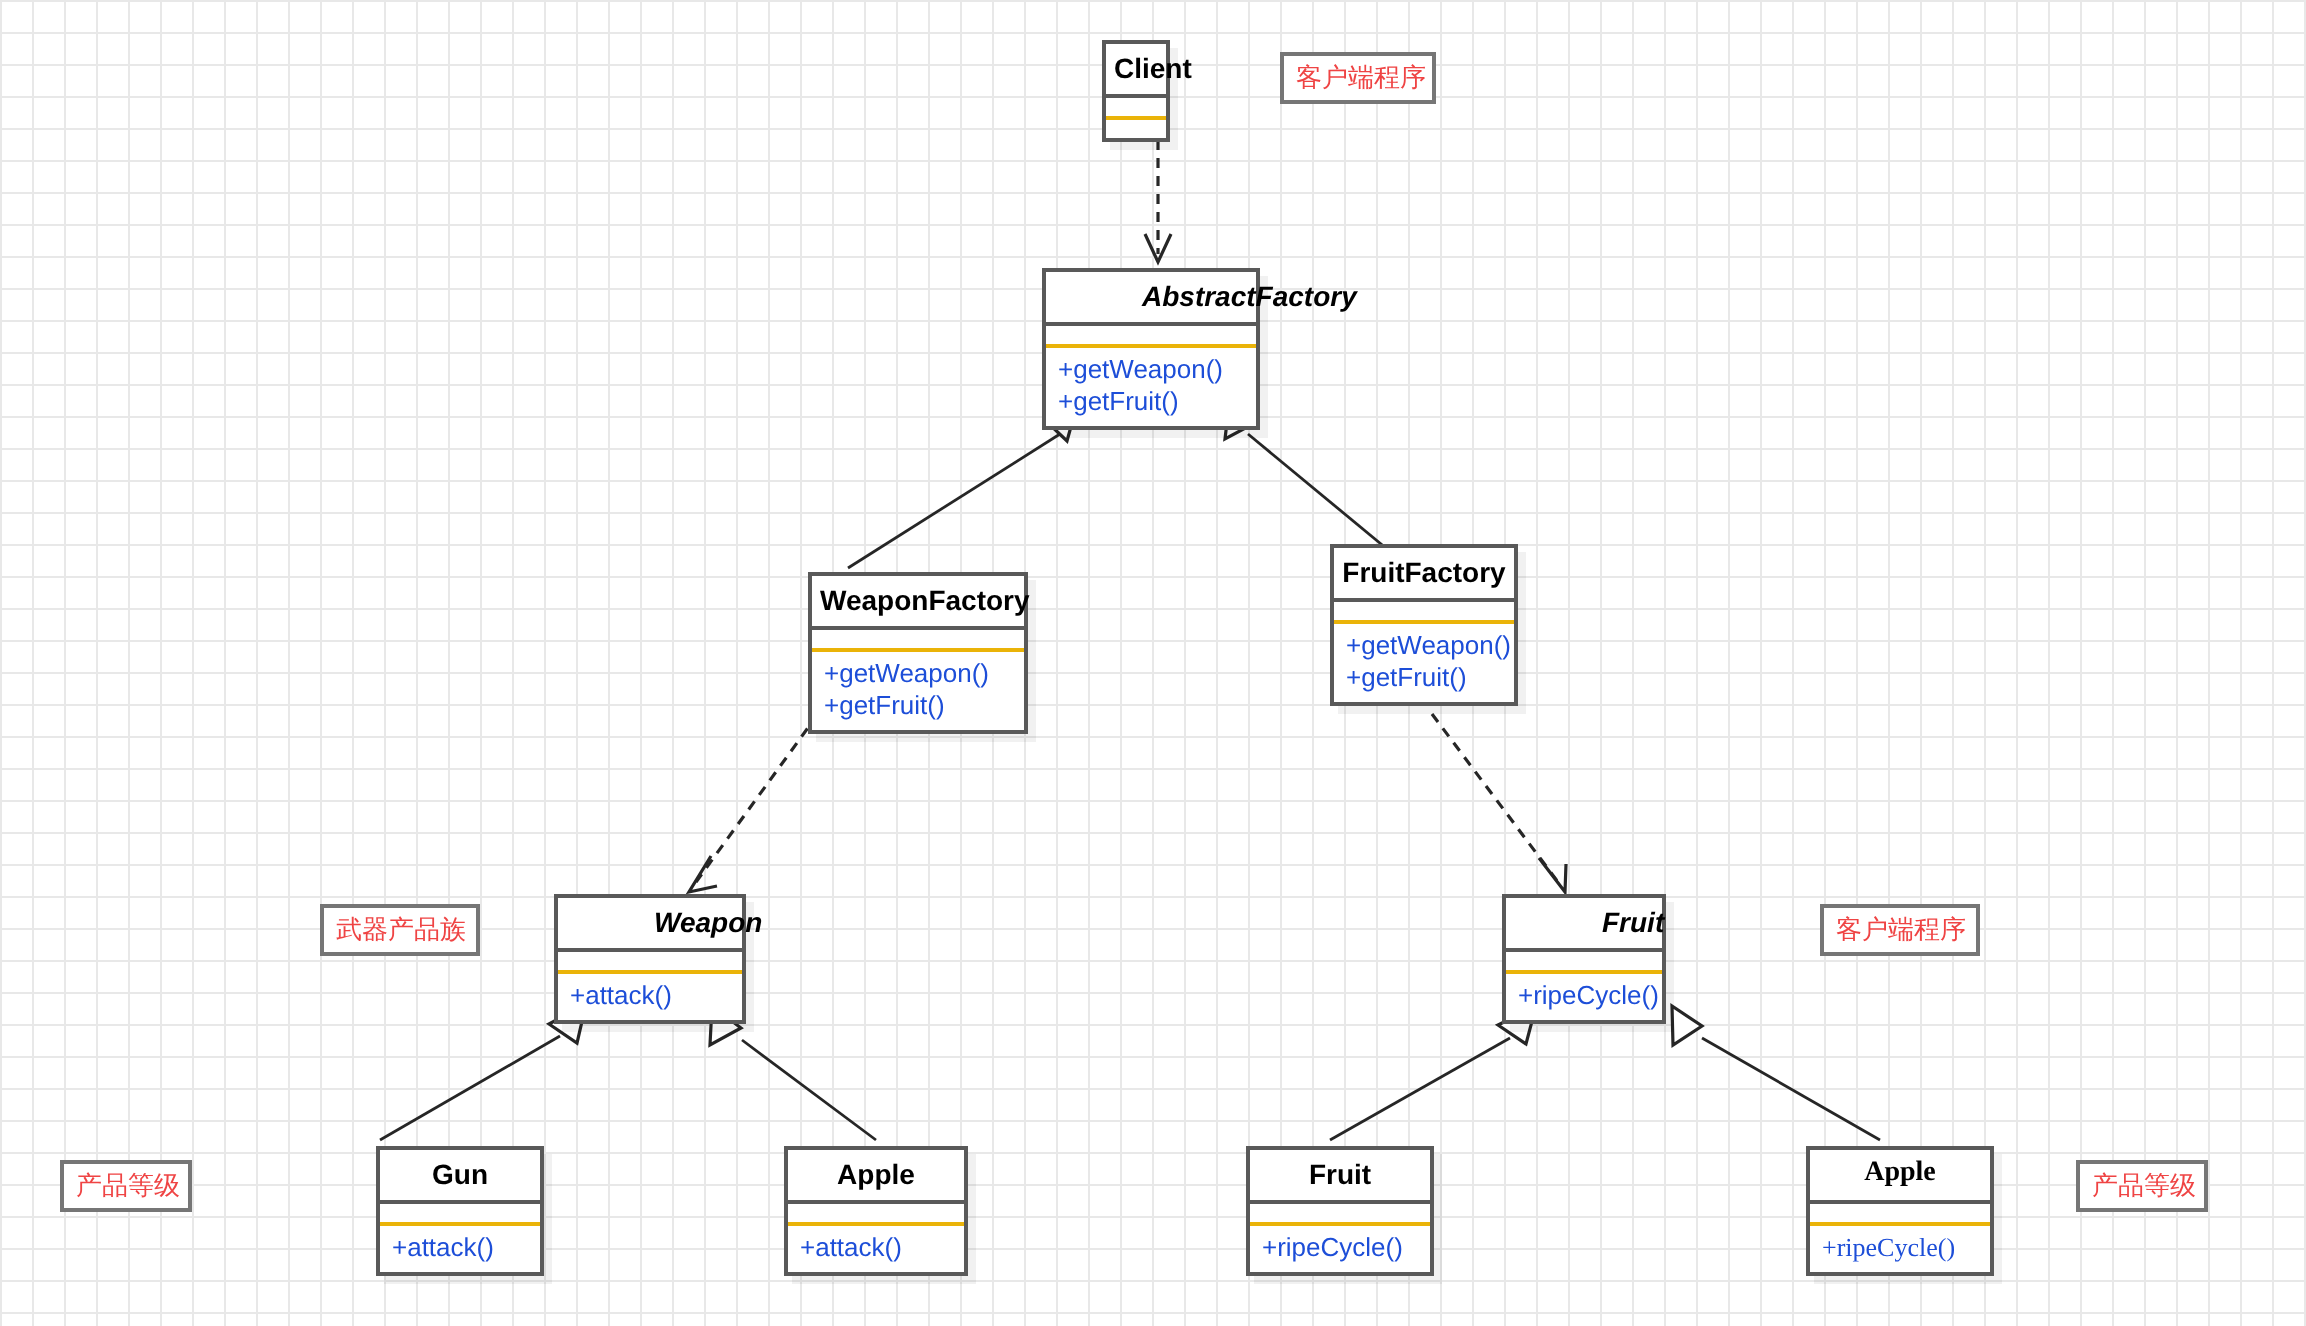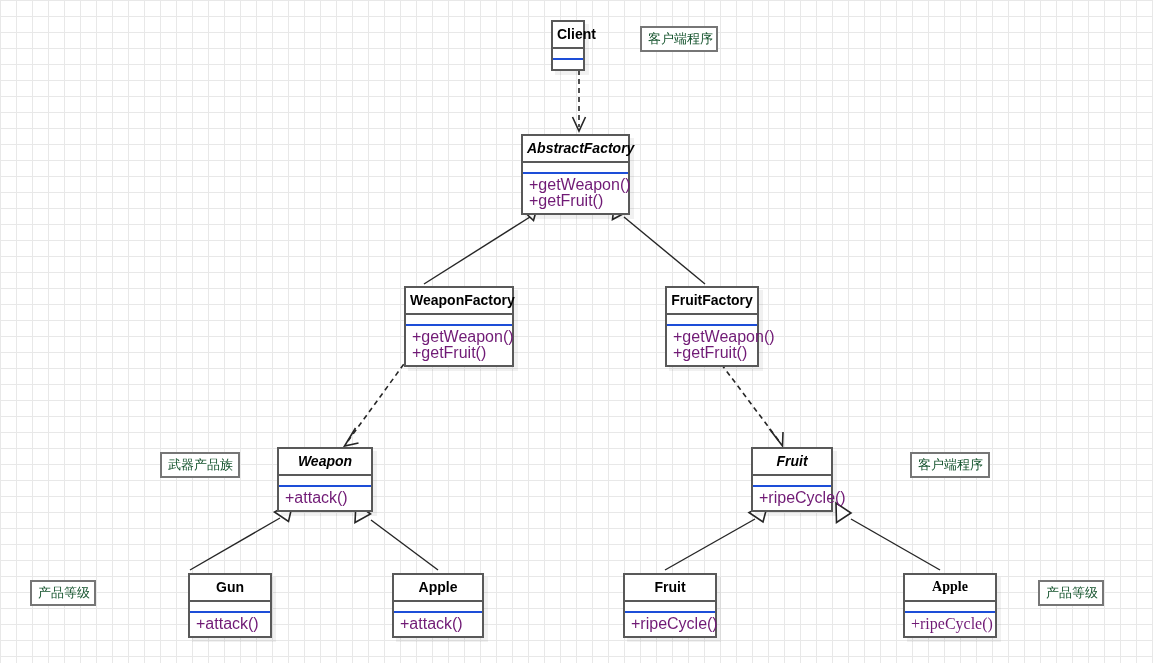--- a/index.html
+++ b/index.html
@@ -41,44 +41,45 @@
     text-align: center;
     font-size: 14px;
     font-weight: bold;
     color: #000000;
     padding: 4px 4px 5px 4px;
     line-height: 16px;
     white-space: nowrap;
   }
   .uml-class.abstract .uml-name {
     font-style: italic;
+    margin-left: 44px;
   }
   .uml-attrs {
     border-top: 2px solid #595959;
     height: 9px;
   }
   .uml-ops {
-    border-top: 2px solid #1d4ed8;
+    border-top: 2px solid #eab308;
     padding: 3px 6px 4px 6px;
-    font-size: 16px;
+    font-size: 13px;
     line-height: 16px;
-    color: #701a75;
+    color: #1d4ed8;
     white-space: nowrap;
   }
   .uml-ops div { white-space: nowrap; }
 
   
   .note-box {
     position: absolute;
     box-sizing: border-box;
     background: #ffffff;
     border: 2px solid #767676;
     font-size: 13px;
     line-height: 16px;
-    color: #14532d;
+    color: #ef4444;
     text-align: right;
     padding: 3px 6px;
     white-space: nowrap;
     z-index: 5;
   }
 </style>
 </head>
 <body>
 
 <div id="canvas">
@@ -157,21 +158,21 @@
 
   <div class="uml-class" style="left:376px; top:286px; width:110px;margin-left:28px;">
     <div class="uml-name">WeaponFactory</div>
     <div class="uml-attrs"></div>
     <div class="uml-ops">
       <div>+getWeapon()</div>
       <div>+getFruit()</div>
     </div>
   </div>
 
-  <div class="uml-class" style="left:665px; top:286px; width:94px;">
+  <div class="uml-class" style="left:665px; top:272px; width:94px;">
     <div class="uml-name">FruitFactory</div>
     <div class="uml-attrs"></div>
     <div class="uml-ops">
       <div>+getWeapon()</div>
       <div>+getFruit()</div>
     </div>
   </div>
 
   <div class="uml-class abstract" style="left:277px; top:447px; width:96px;">
     <div class="uml-name">Weapon</div>

